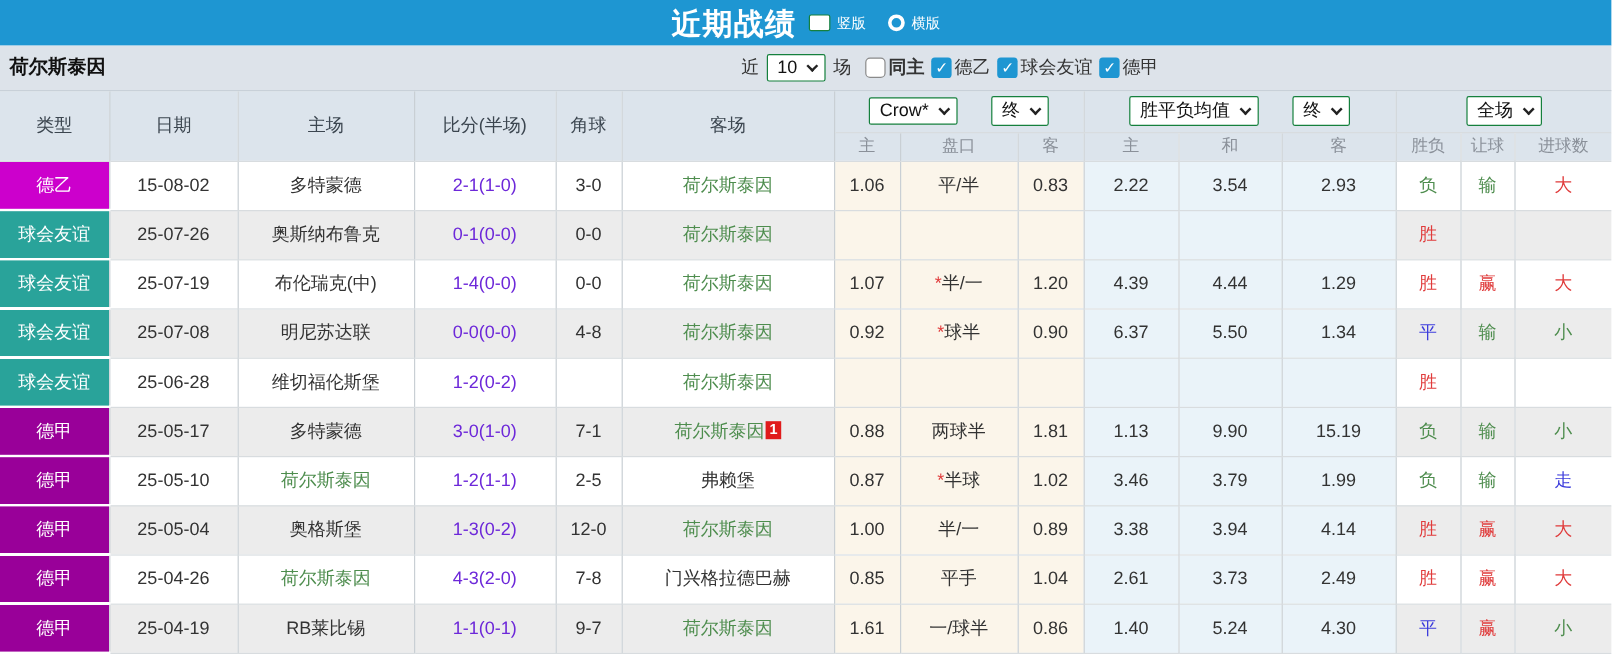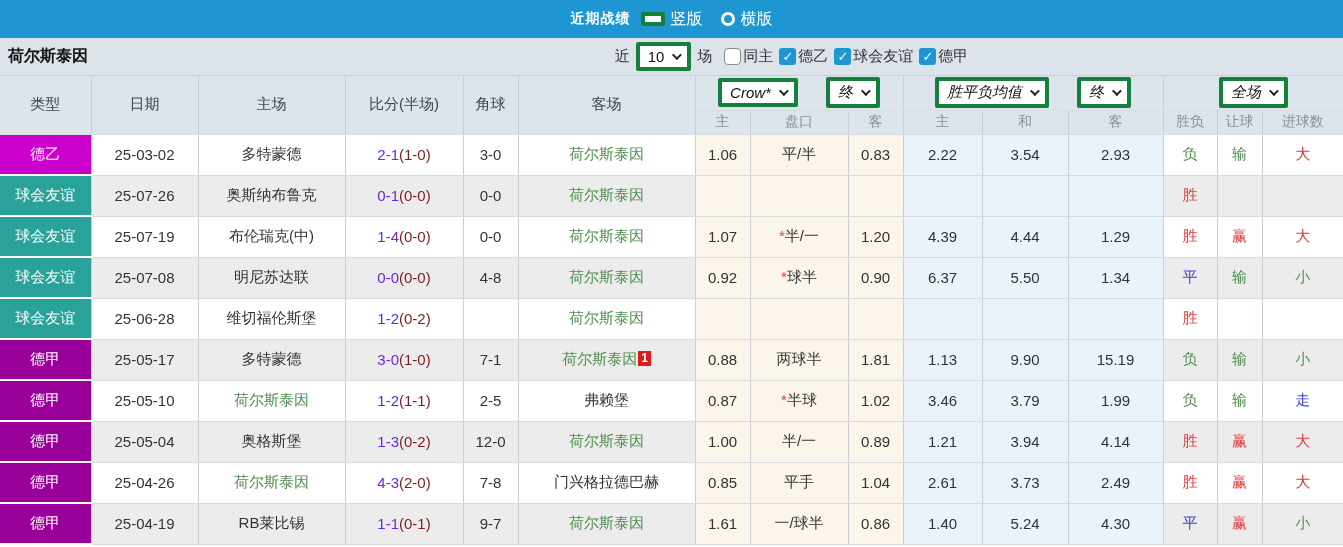--- a/index.html
+++ b/index.html
@@ -1,59 +1,59 @@
 <!DOCTYPE html>
 <html><head>
 <meta charset="utf-8">
 <style>
   * { margin:0; padding:0; box-sizing:border-box; }
   html,body { width:1343px; height:547px; background:#fff; font-family:"Liberation Sans","DejaVu Sans",sans-serif; overflow:hidden; }
 
   
   .topbar { height:38px; background:#1e96d2; display:flex; align-items:center; justify-content:center; gap:10px; color:#fff; }
-  .topbar .title { font-size:14px; font-weight:bold; letter-spacing:1px; }
-  .radio-group { display:flex; align-items:center; gap:18px; font-size:16px; }
+  .topbar .title { font-size:25px; font-weight:bold; letter-spacing:1px; }
+  .radio-group { display:flex; align-items:center; gap:18px; font-size:12px; }
   .radio-opt { display:flex; align-items:center; gap:6px; cursor:pointer; }
   .radio-dot { width:14px; height:14px; border-radius:50%; display:inline-block; }
   .radio-dot.sel { background:#fff; }
   .radio-dot.unsel { background:transparent; border:3px solid #fff; }
 
   
   .filterbar { height:38px; background:#dde3ea; display:flex; align-items:center; position:relative; font-size:15px; color:#333; border-bottom:1px solid #c8d0d8; }
   .team-title { position:absolute; left:8px; font-weight:bold; font-size:16px; color:#111; }
   .filter-controls { margin:0 auto; display:flex; align-items:center; gap:6px; transform:translateX(120px); }
-  .sel { display:inline-flex; align-items:center; gap:8px; background:#fff; border:4px solid #15803d; border-radius:2px; padding:2px 8px; font-size:15px; color:#111; cursor:pointer; }
+  .sel { display:inline-flex; align-items:center; gap:8px; background:#fff; border:1px solid #15803d; border-radius:2px; padding:2px 8px; font-size:15px; color:#111; cursor:pointer; }
   .chev { width:7px; height:7px; border-right:2px solid #222; border-bottom:2px solid #222; transform:rotate(45deg) translateY(-2px); display:inline-block; }
   .cb { width:17px; height:17px; border-radius:3px; display:inline-flex; align-items:center; justify-content:center; cursor:pointer; }
   .cb.on { background:#1e96d2; color:#fff; font-size:13px; font-weight:bold; }
   .cb.on::after { content:"✓"; }
   .cb.off { background:#fff; border:1px solid #8a8a8a; border-radius:4px; }
   .cb-wrap { display:inline-flex; align-items:center; gap:2px; }
 
   
   table { border-collapse:collapse; table-layout:fixed; width:1343px; }
   th, td { border-right:1px solid #c9cfd4; border-bottom:1px solid #d8dcdf; text-align:center; overflow:hidden; white-space:nowrap; }
   th:last-child, td:last-child { border-right:none;margin-top:20px; }
   thead th { background:#dce4ec; color:#3c4650; font-weight:normal; font-size:15px; }
   tr.h1 th { height:34px; }
   tr.h2 th { height:24px; color:#8a9099; font-size:14px; }
-  .hgroup { display:flex; align-items:center; justify-content:center; gap:28px;font-style:italic; }
+  .hgroup { display:flex; align-items:center; justify-content:center; gap:28px; }
   tbody td { height:41px; font-size:15px; color:#333; }
   tbody tr:nth-child(even) td { background:#ececec; }
   tbody tr:nth-child(odd) td { background:#fff; }
   tbody td.cream { background:#fbf5ea !important; }
   tbody td.lblue { background:#eaf3f9 !important; }
   td.league-cell { color:#fff; font-size:15px; border-bottom:2px solid #fff; border-right:1px solid #c9cfd4; }
   .lg-de2 { background:#cc00cc !important; }
   .lg-friendly { background:#29a39a !important; }
   .lg-de1 { background:#990099 !important; }
   .team { color:#333; cursor:pointer; }
   .team.target { color:#4e8d4e; }
   .score-ft { color:#6d28d9; }
-  .score-ht { color:#7f1d1d; }
+  .score-ht { color:#6d28d9; }
   .star { color:#e03b3b; }
   .badge { display:inline-block; background:#e01b1b; color:#fff; font-size:12px; font-weight:bold; padding:0 3px; margin-left:1px; line-height:15px; vertical-align:2px; }
   .c-r { color:#e03b3b; }
   .c-g { color:#4e8d4e; }
   .c-b { color:#3c3cdc; }
 </style>
 </head>
 <body>
 
 <div class="topbar">
@@ -72,21 +72,21 @@
 
 <div class="filterbar">
   <span class="team-title">荷尔斯泰因</span>
   <div class="filter-controls">
     <span>近</span>
     <span class="sel">
       <span>10</span>
       <span class="chev"></span>
     </span>
     <span>场</span>
-    <span class="cb-wrap" style="margin-left:6px;">
+    <span class="cb-wrap" style="margin-left:6px;font-weight:bold;">
       <span class="cb off"></span>
       <span>同主</span>
     </span>
     <span class="cb-wrap">
       <span class="cb on"></span>
       <span>德乙</span>
     </span>
     <span class="cb-wrap">
       <span class="cb on"></span>
       <span>球会友谊</span>
@@ -165,21 +165,21 @@
       <th>和</th>
       <th>客</th>
       <th>胜负</th>
       <th>让球</th>
       <th>进球数</th>
     </tr>
   </thead>
   <tbody id="tbody">
   <tr>
     <td class="league-cell lg-de2"><span>德乙</span></td>
-    <td><span>25-03-02</span></td>
+    <td><span>15-08-02</span></td>
     <td><span class="team home-team">多特蒙德</span></td>
     <td>
       <span class="score-ft">2-1</span><span class="score-ht">(1-0)</span>
     </td>
     <td><span>3-0</span></td>
     <td>
       <span class="team away-team target">荷尔斯泰因</span>
     </td>
     <td class="cream"><span>1.06</span></td>
     <td class="cream"><span>平/半</span></td>
@@ -331,21 +331,21 @@
     <td>
       <span class="score-ft">1-3</span><span class="score-ht">(0-2)</span>
     </td>
     <td><span>12-0</span></td>
     <td>
       <span class="team away-team target">荷尔斯泰因</span>
     </td>
     <td class="cream"><span>1.00</span></td>
     <td class="cream"><span>半/一</span></td>
     <td class="cream"><span>0.89</span></td>
-    <td class="lblue"><span>1.21</span></td>
+    <td class="lblue"><span>3.38</span></td>
     <td class="lblue"><span>3.94</span></td>
     <td class="lblue"><span>4.14</span></td>
     <td><span class="v-result c-r">胜</span></td>
     <td><span class="v-handicap c-r">赢</span></td>
     <td><span class="v-goals c-r">大</span></td>
   </tr>
 
   <tr>
     <td class="league-cell lg-de1"><span>德甲</span></td>
     <td><span>25-04-26</span></td>

